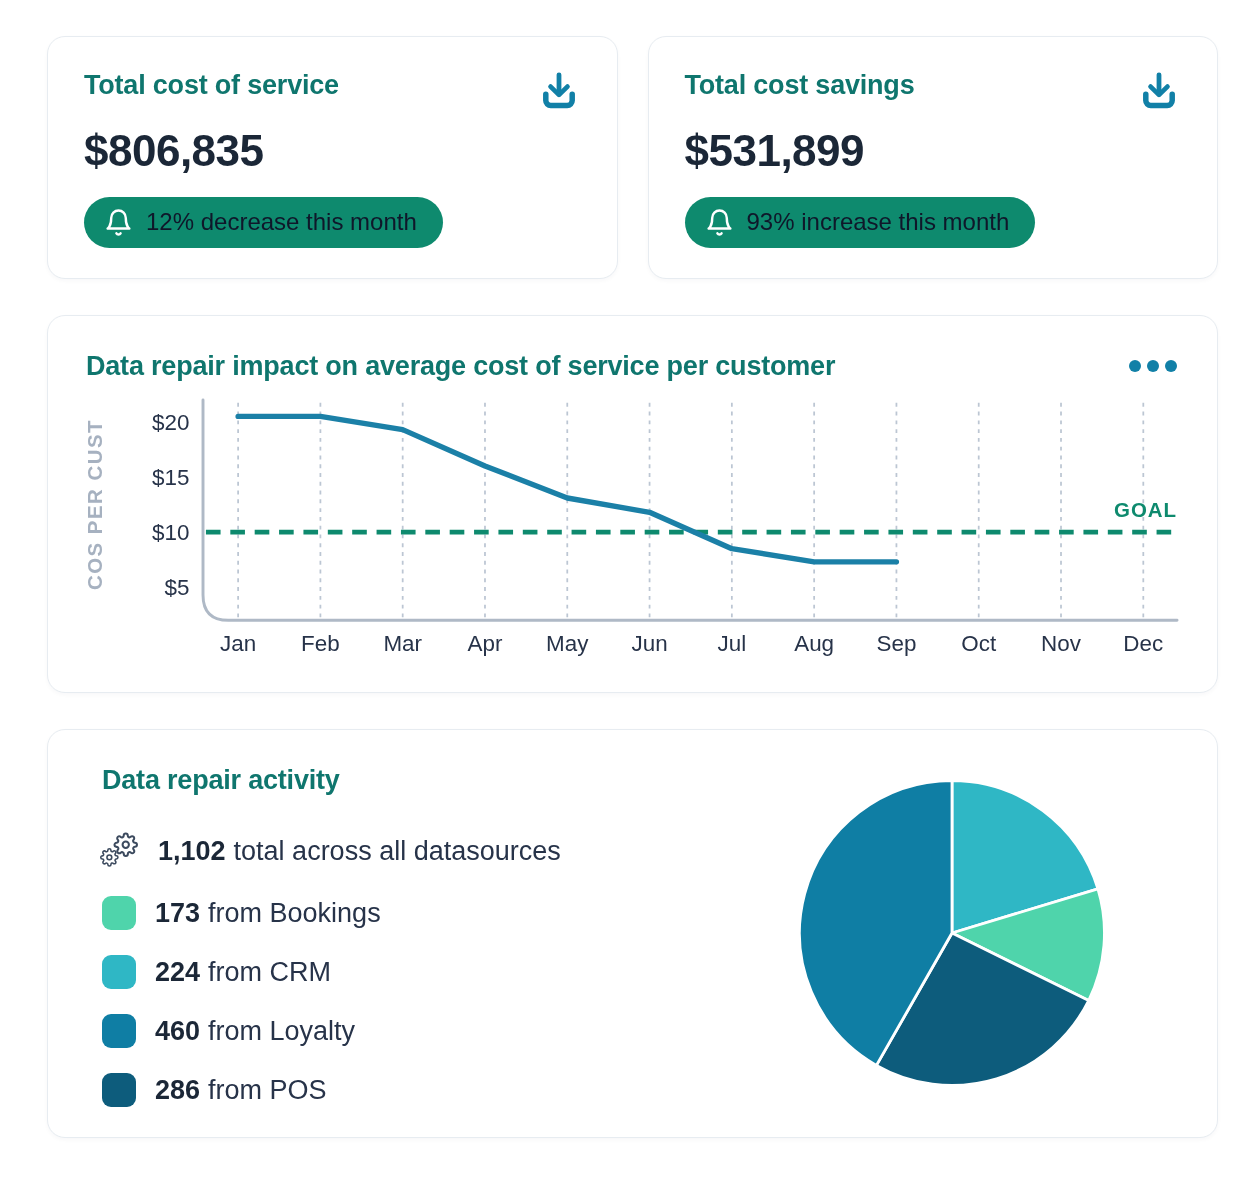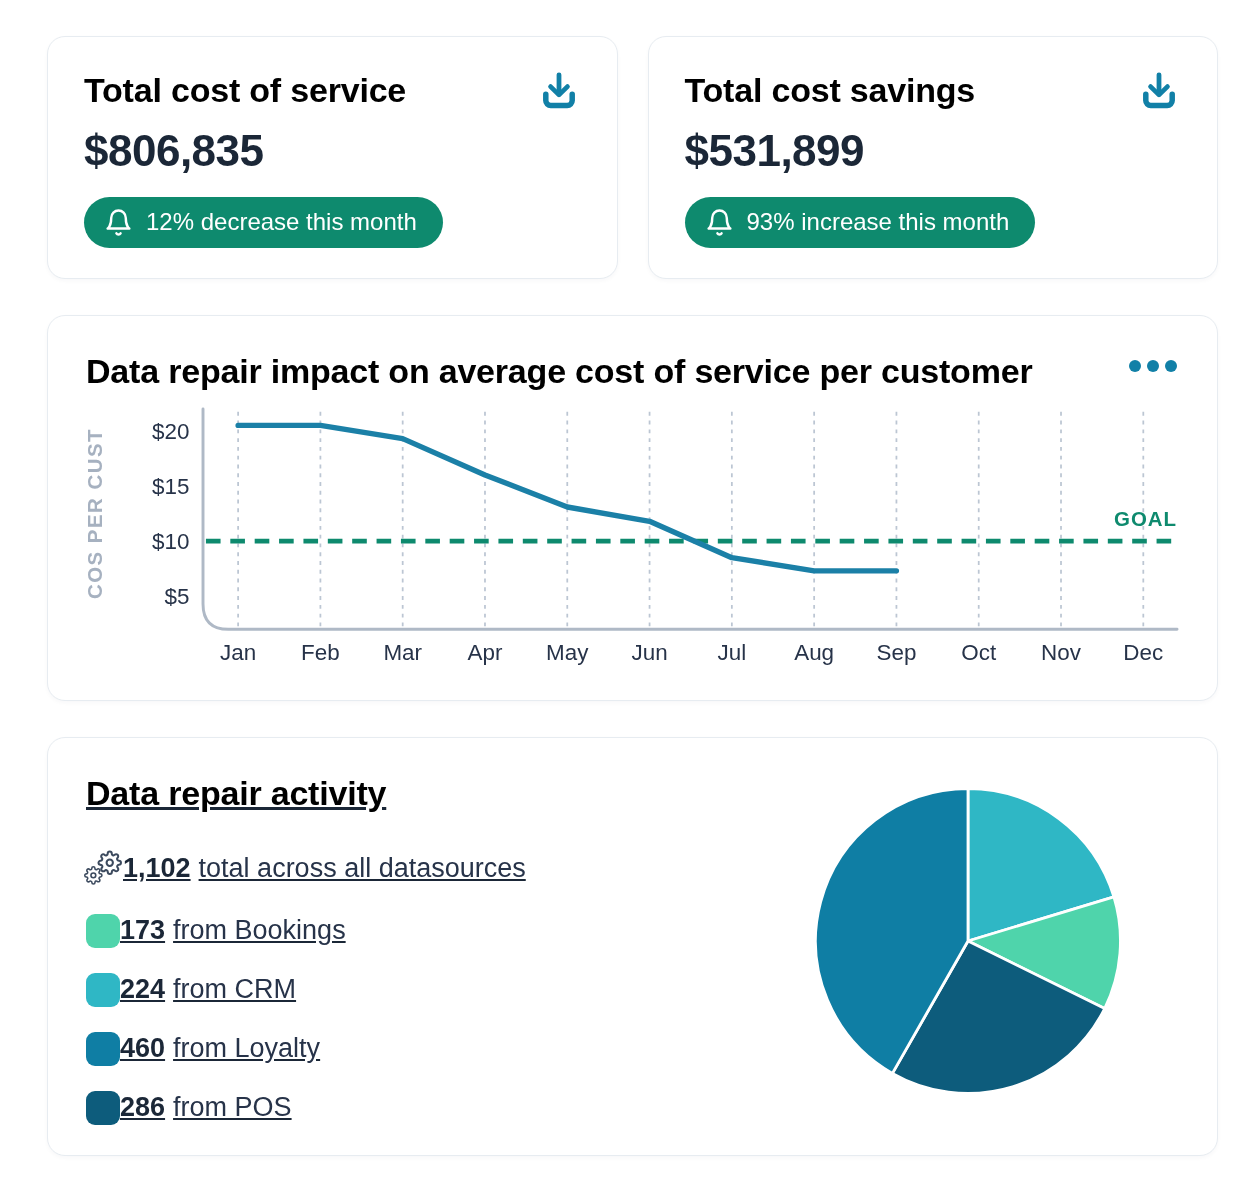--- a/index.html
+++ b/index.html
@@ -13,44 +13,44 @@
     padding:36px 38px 20px 47px;
     display:flex;flex-direction:column;gap:36px;
   }
   .row{display:flex;gap:30px;}
   .card{
     background:#fff;border:1.5px solid #E7ECF1;border-radius:18px;
     box-shadow:0 2px 4px rgba(23,43,77,.03);
     box-sizing:border-box;
   }
   .card-head{display:flex;align-items:flex-start;justify-content:space-between;}
-  .card-title{margin:0;font-size:34px;font-weight:700;letter-spacing:-.2px;color:#000000;line-height:1.25;}
+  .card-title{margin:0;font-size:27px;font-weight:700;letter-spacing:-.2px;color:#0f766e;line-height:1.25;}
 
   
   .kpi-card{flex:1;padding:32px 36px 30px;}
   .icon-btn{background:none;border:0;padding:0;cursor:pointer;line-height:0;}
   .kpi-value{font-size:44px;font-weight:700;letter-spacing:-.5px;margin:13px 0 21px;}
   .badge{
     display:inline-flex;align-items:center;gap:13px;
-    background:#0E8A6E;color:#ffffff;border-radius:29px;
+    background:#0E8A6E;color:#0f172a;border-radius:29px;
     padding:11px 26px 11px 20px;font-size:24px;line-height:1.2;
   }
 
   
   .chart-card{padding:34px 38px 18px;}
   .dots-btn{display:flex;gap:6px;background:none;border:0;cursor:pointer;padding:10px 2px;}
   .dot{width:12px;height:12px;border-radius:50%;background:#1180A7;}
   #line-chart{display:block;width:100%;margin-top:12px;}
   #line-chart text{font-family:"Liberation Sans","DejaVu Sans",sans-serif;}
 
   
-  .activity-card{display:flex;align-items:flex-start;padding:34px 38px 30px;text-decoration:underline;}
+  .activity-card{display:flex;align-items:flex-start;padding:34px 54px 30px;}
   .activity-left{flex:1;min-width:0;}
   .legend{margin-top:34px;}
-  .legend-row{display:flex;align-items:center;gap:0;margin-top:25px;font-size:27px;color:#273349;}
+  .legend-row{display:flex;align-items:center;gap:19px;margin-top:25px;font-size:27px;color:#273349;}
   .legend-row:first-child{margin-top:0;}
   .legend-text{white-space:nowrap;}
   .num{font-weight:700;color:#1B2737;}
   .lbl{margin-left:8px;}
   .swatch{width:34px;height:34px;border-radius:9px;flex:0 0 auto;}
   .gears{width:40px;height:40px;flex:0 0 auto;margin-left:-3px;}
   #pie-chart{width:318px;height:318px;flex:0 0 auto;margin:10px 52px 0 0;}
 </style>
 </head>
 <body>

